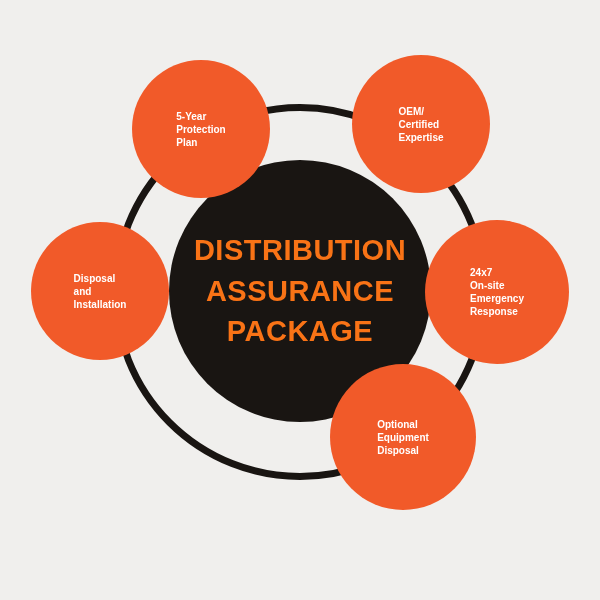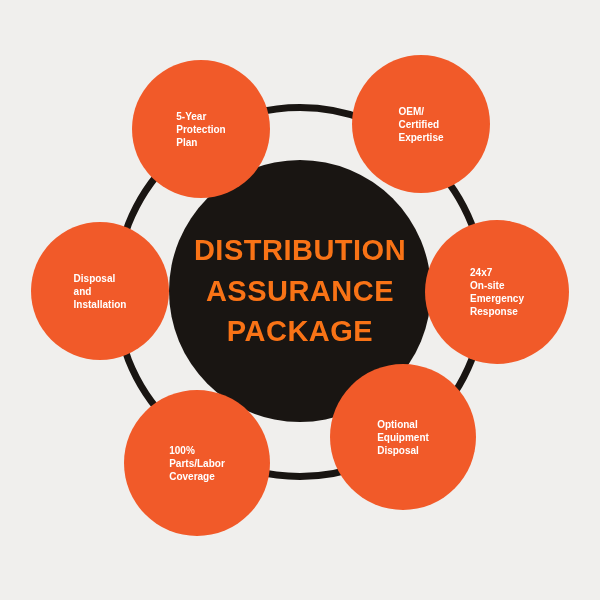--- a/index.html
+++ b/index.html
@@ -100,25 +100,20 @@
 Installation</span>
   </div>
 
   <div class="node node-4">
     <span class="node-label">24x7
 On-site
 Emergency
 Response</span>
   </div>
 
-  <div class="node node-5">
-    <span class="node-label">100%
-Parts/Labor
-Coverage</span>
-  </div>
 
   <div class="node node-6">
     <span class="node-label">Optional
 Equipment
 Disposal</span>
   </div>
 
 </div>
 
 </body></html>

